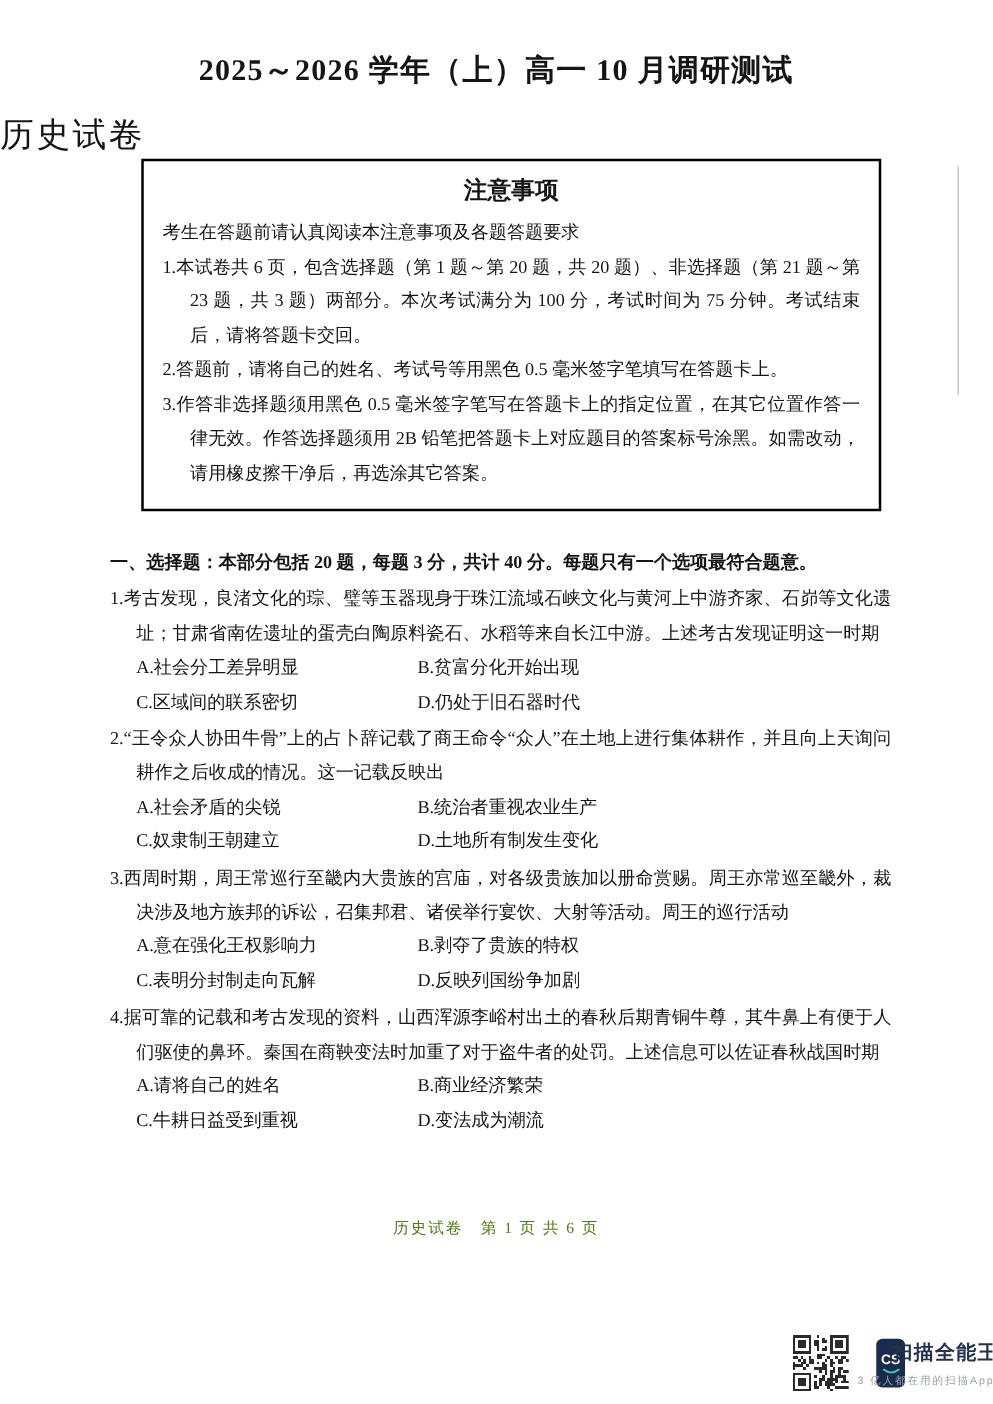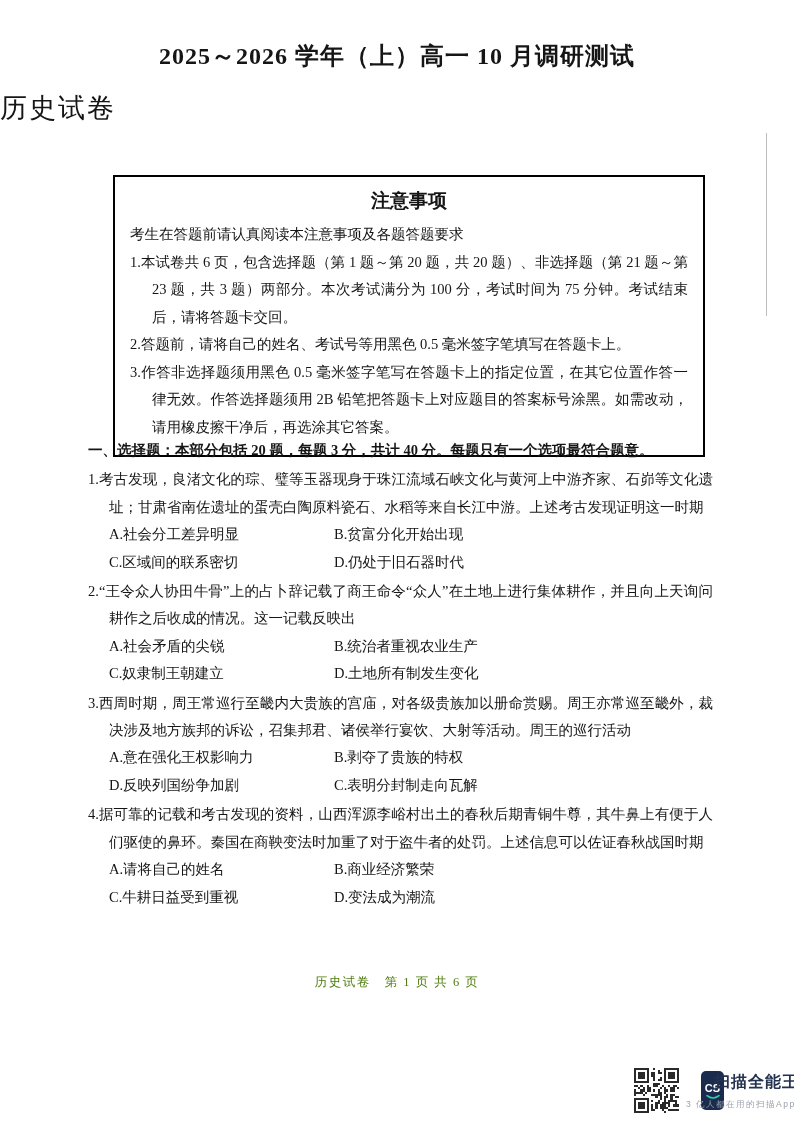--- a/index.html
+++ b/index.html
@@ -12,21 +12,21 @@
     position:absolute;top:40px;left:0;width:100%;text-align:center;
     font-size:24px;font-weight:bold;letter-spacing:1px;
   }
   .exam-title{
     position:absolute;top:90px;left:0;width:100%;text-align:left;
     font-size:27px;font-weight:normal;letter-spacing:2px;
   }
   .notice-box{
     position:absolute;left:113px;top:127px;width:592px;box-sizing:border-box;
     border:2px solid #000;padding:8px 15px 14px 15px;
-    font-size:14.5px;line-height:27.5px;margin-top:48px;
+    font-size:14.5px;line-height:27.5px;
   }
   .notice-title{
     text-align:center;font-size:19px;font-weight:bold;line-height:32px;margin-bottom:4px;
   }
   .notice-intro{font-weight:normal;}
   .notice-item{
     text-align:justify;text-justify:inter-ideograph;
     padding-left:22px;text-indent:-22px;
   }
   .main{
@@ -104,22 +104,22 @@
       <div class="option">C.奴隶制王朝建立</div>
       <div class="option">D.土地所有制发生变化</div>
     </div>
   </div>
 
   <div class="question">
     <div class="question-stem">3.西周时期，周王常巡行至畿内大贵族的宫庙，对各级贵族加以册命赏赐。周王亦常巡至畿外，裁决涉及地方族邦的诉讼，召集邦君、诸侯举行宴饮、大射等活动。周王的巡行活动</div>
     <div class="options">
       <div class="option">A.意在强化王权影响力</div>
       <div class="option">B.剥夺了贵族的特权</div>
+      <div class="option">C.表明分封制走向瓦解</div>
       <div class="option">D.反映列国纷争加剧</div>
-      <div class="option">C.表明分封制走向瓦解</div>
     </div>
   </div>
 
   <div class="question">
     <div class="question-stem">4.据可靠的记载和考古发现的资料，山西浑源李峪村出土的春秋后期青铜牛尊，其牛鼻上有便于人们驱使的鼻环。秦国在商鞅变法时加重了对于盗牛者的处罚。上述信息可以佐证春秋战国时期</div>
     <div class="options">
       <div class="option">A.请将自己的姓名</div>
       <div class="option">B.商业经济繁荣</div>
       <div class="option">C.牛耕日益受到重视</div>
       <div class="option">D.变法成为潮流</div>

